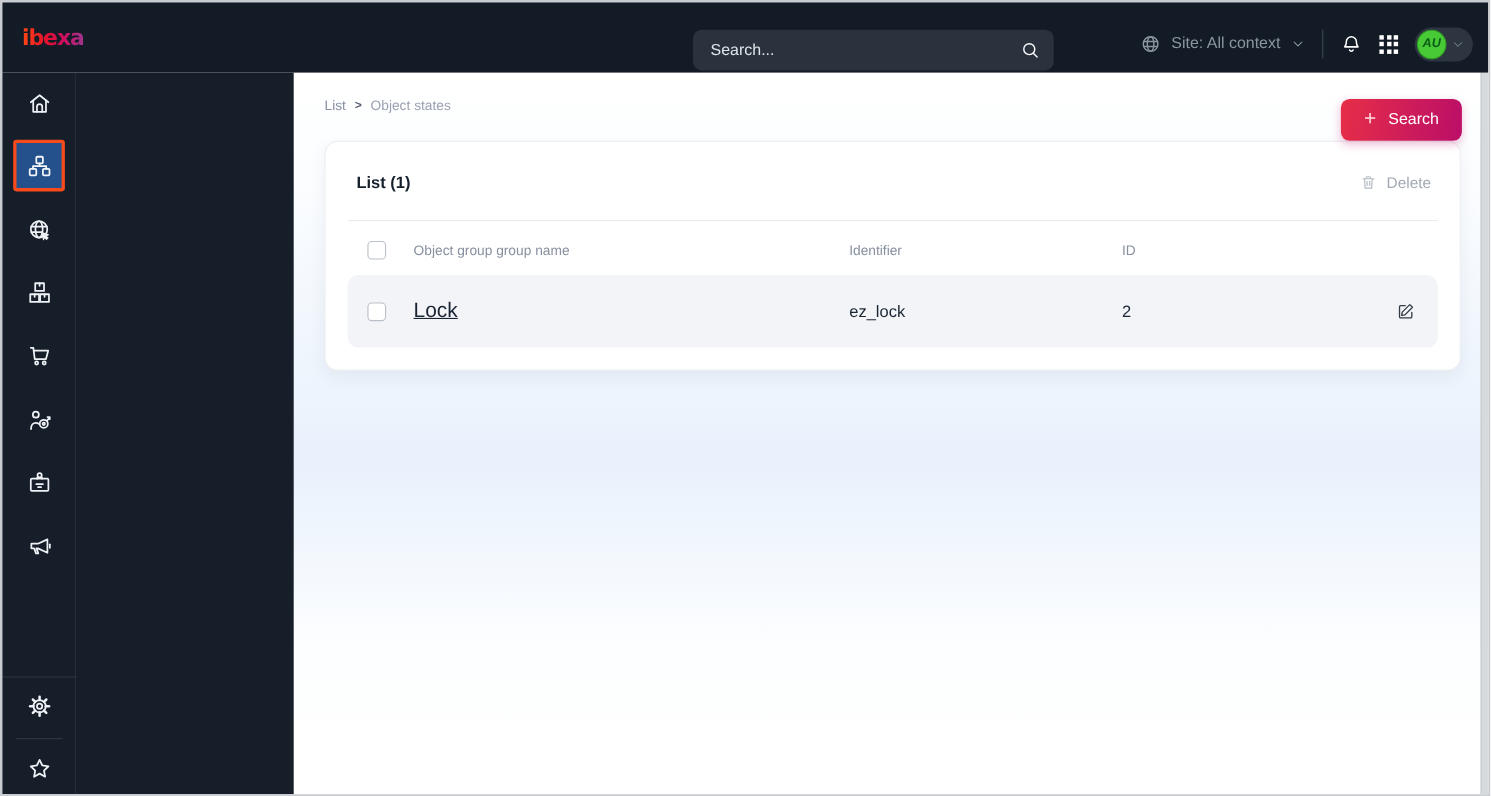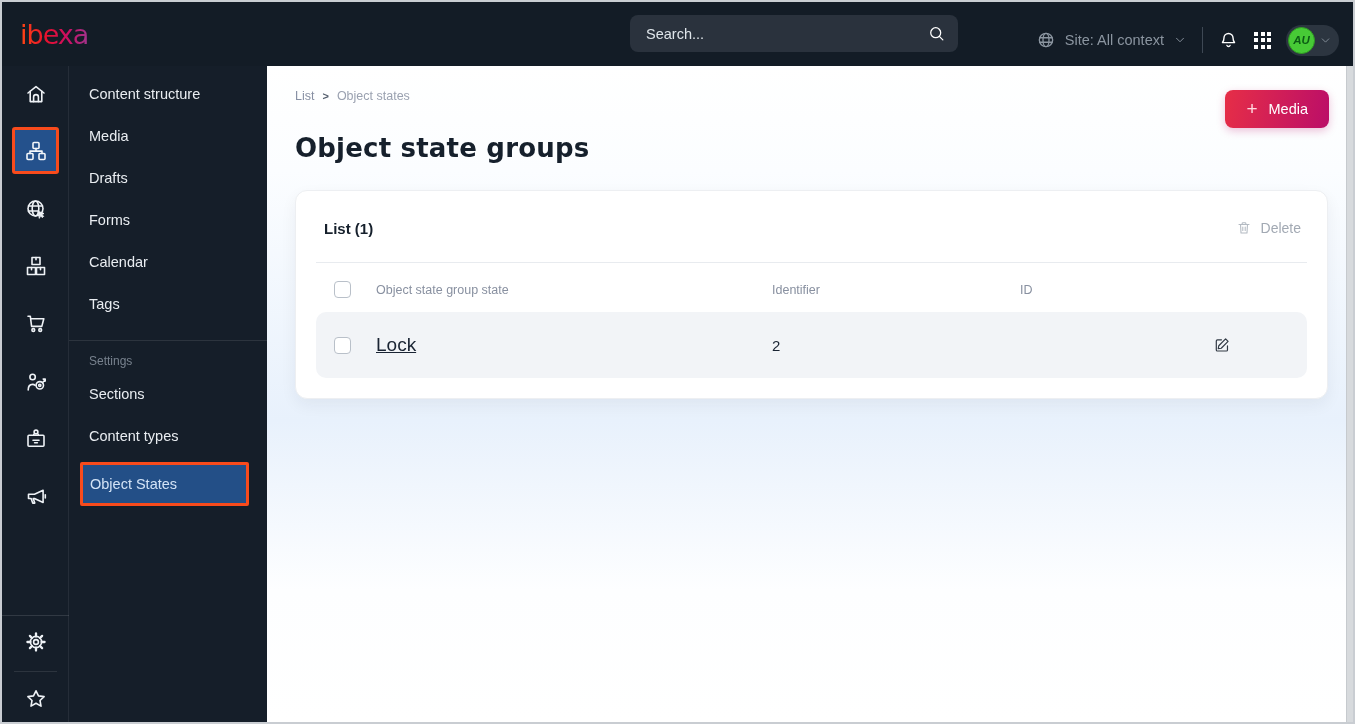--- a/index.html
+++ b/index.html
@@ -1,24 +1,24 @@
 <!DOCTYPE html>
 <html><head>
 <meta charset="utf-8">
 <style>
   * { margin:0; padding:0; box-sizing:border-box; }
   html,body { width:1355px; height:724px; font-family:"Liberation Sans", sans-serif; }
   .screen { position:relative; width:1355px; height:724px; background:#fff; border:2px solid #c9cdd2; overflow:hidden; }
 
   
   .topbar { position:absolute; top:0; left:0; right:0; height:64px; background:#131c26; display:flex; align-items:center; z-index:30; }
-  .logo { margin-left:18px; font-family:"DejaVu Sans", sans-serif; font-weight:400; font-size:27px; letter-spacing:-1px;
+  .logo { margin-left:18px; font-family:"DejaVu Sans", sans-serif; font-weight:700; font-size:20px; letter-spacing:-1px;
           background:linear-gradient(90deg,#ff4713 0%,#e8112d 38%,#cb0f62 70%,#a0348c 100%);
           -webkit-background-clip:text; background-clip:text; color:transparent; line-height:1; }
-  .searchbox { position:absolute; left:628px; top:13px; width:328px; height:37px; background:#2a323d; border-radius:8px;
+  .searchbox { position:absolute; left:628px; top:25px; width:328px; height:37px; background:#2a323d; border-radius:8px;
                display:flex; align-items:center; padding:0 12px 0 16px; }
   .searchbox input { flex:1; background:transparent; border:none; outline:none; color:#e6ebf0; font-size:14.5px; font-family:inherit; }
   .searchbox input::placeholder { color:#dfe5ea; opacity:1; }
   .topbar-right { position:absolute; right:14px; top:0; height:76px; display:flex; align-items:center; gap:15px; }
   .site-context { display:flex; align-items:center; gap:9px; color:#8b95a0; font-size:14.5px; cursor:pointer; }
   .tb-divider { width:1px; height:26px; background:#3e4854; }
   .icon-btn { display:flex; align-items:center; justify-content:center; cursor:pointer; color:#fff; }
   .grid-dots { display:grid; grid-template-columns:repeat(3,4px); grid-template-rows:repeat(3,4px); gap:2.5px; }
   .grid-dots span { background:#fff; width:4px; height:4px; }
   .avatar-pill { display:flex; align-items:center; gap:4px; background:#2c3540; border-radius:16px; padding:2px 7px 2px 2px; cursor:pointer; }
@@ -240,82 +240,67 @@
 
       <span class="rail-div2"></span>
 
       <span class="ric" style="top:621px">
         <svg class="ic" viewBox="0 0 24 24">
             <path d="M12 3.8 l2.5 5.1 5.6.7 -4.1 3.9 1 5.6 -5-2.8 -5 2.8 1-5.6 -4.1-3.9 5.6-.7 z"></path>
           </svg>
       </span>
     </div>
 
-    <div class="menu">
-      <div class="menu-item">Content structure</div>
-      <div class="menu-item">Media</div>
-      <div class="menu-item">Drafts</div>
-      <div class="menu-item">Forms</div>
-      <div class="menu-item">Calendar</div>
-      <div class="menu-item">Tags</div>
-
-      <div class="menu-divider"></div>
-      <div class="menu-label">Settings</div>
-
-      <div class="menu-item">Sections</div>
-      <div class="menu-item">Content types</div>
-      <div class="menu-item-active">Object States</div>
-    </div>
   </nav>
 
   <main class="main">
 
     <div class="breadcrumb">
       <span class="bc-link">List</span>
       <span class="bc-sep">&gt;</span>
       <span>Object states</span>
     </div>
 
     <button class="create-btn">
       <span class="plus">+</span>
-      <span>Media</span>
+      <span>Search</span>
     </button>
 
-    <h1 class="page-title">Object state groups</h1>
 
     <section class="card">
       <div class="card-header">
         <span class="list-title">List (1)</span>
         <button class="delete-btn">
           <span style="display:flex;color:#b3bac2">
             <svg class="ic" width="16" height="16" viewBox="0 0 24 24">
                 <path d="M4.5 6.8 h15 M9.2 6.8 V5.3 A1.3 1.3 0 0 1 10.5 4 h3 a1.3 1.3 0 0 1 1.3 1.3 v1.5 M6.8 6.8 l.7 12.7 h9 l.7-12.7 M10.2 10.4 v5.4 M13.8 10.4 v5.4"></path>
               </svg>
           </span>
           <span>Delete</span>
         </button>
       </div>
 
       <div class="card-divider"></div>
 
       <div class="t-grid thead">
         <span class="cell-check">
             <input type="checkbox" style="">
           </span>
-        <span>Object state group state</span>
+        <span>Object group group name</span>
         <span>Identifier</span>
         <span>ID</span>
         <span></span>
       </div>
 
       <div class="t-grid trow">
         <span class="cell-check">
             <input type="checkbox" style="">
           </span>
         <span><a class="row-link">Lock</a></span>
+        <span class="row-text">ez_lock</span>
         <span class="row-text">2</span>
         <span class="cell-actions">
           <button class="edit-btn">
             <svg class="ic" width="18" height="18" viewBox="0 0 24 24">
                 <path d="M19.3 13.2 v5.3 a1.5 1.5 0 0 1 -1.5 1.5 H5.9 a1.5 1.5 0 0 1 -1.5 -1.5 V6.6 a1.5 1.5 0 0 1 1.5 -1.5 h5.4"></path>
                 <path d="M16.8 3.9 l3.3 3.3 L11 16.3 l-4 .7 .7-4 z"></path>
               </svg>
           </button>
         </span>
       </div>

